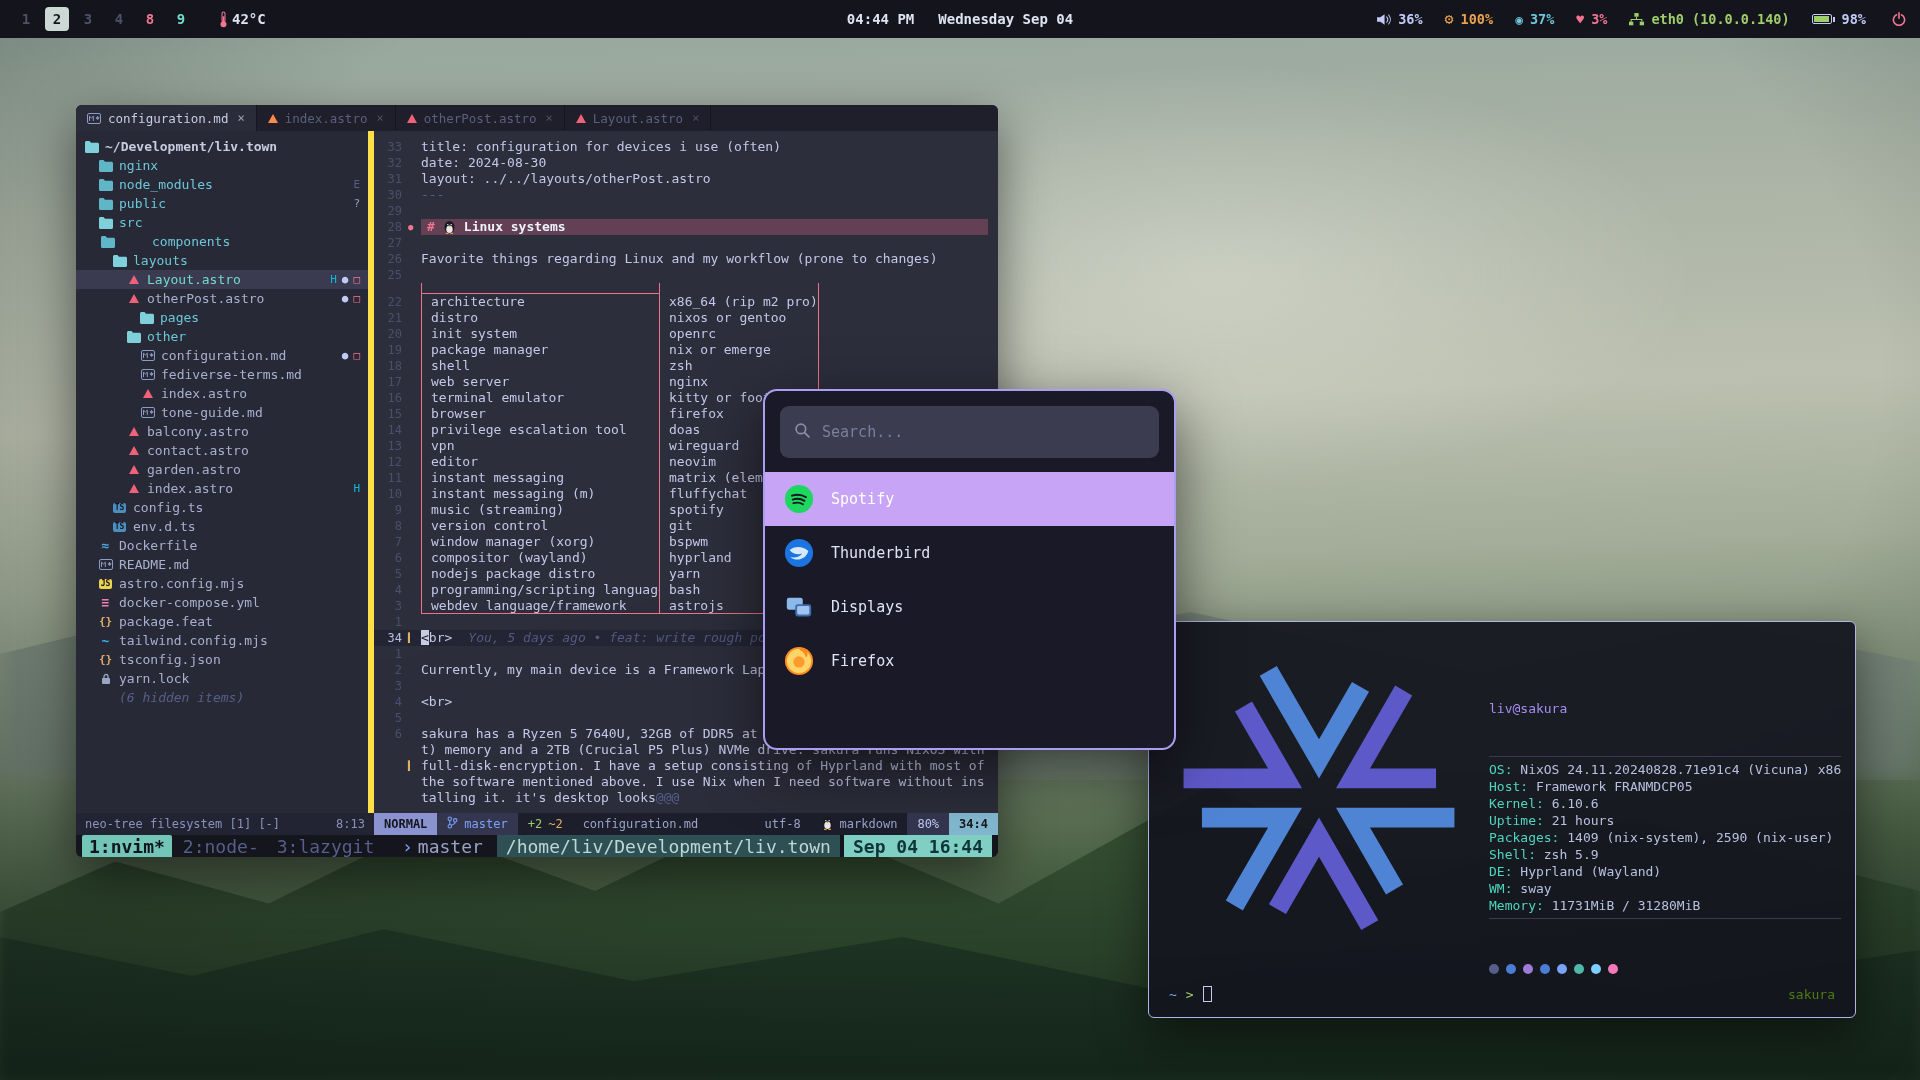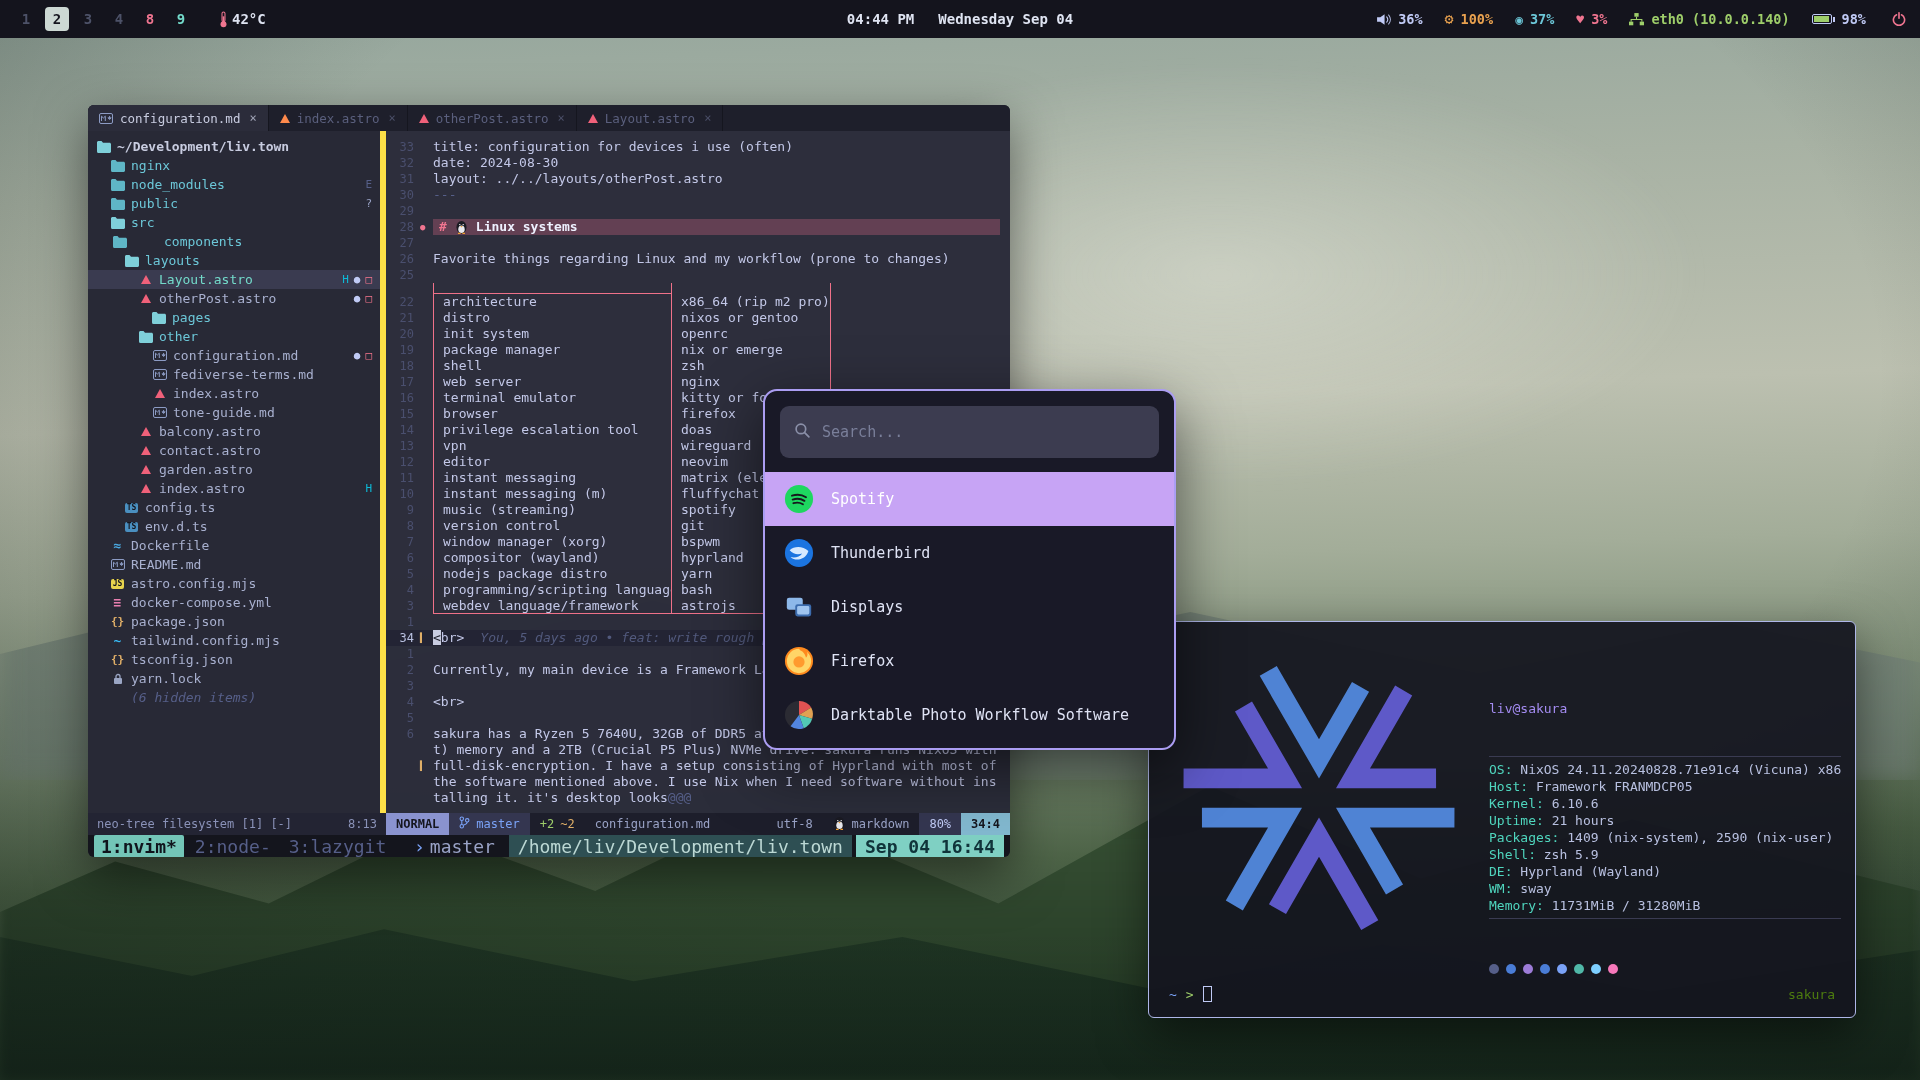--- a/index.html
+++ b/index.html
@@ -29,21 +29,21 @@
   .clockgrp{position:absolute;left:50%;transform:translateX(-50%);display:flex;gap:24px;white-space:nowrap}
   .tray{margin-left:auto;display:flex;gap:22px;align-items:center;font-size:13.5px}
   .tray-item{display:flex;gap:7px;align-items:center;white-space:nowrap}
   .ticon{display:inline-flex;align-items:center}
   .batt{display:inline-block;width:20px;height:10px;border:1px solid #c0caf5;border-radius:2px;position:relative;vertical-align:middle}
   .batt-fill{position:absolute;top:1px;left:1px;bottom:1px;width:15px;background:#9ece6a}
   .batt-nub{display:inline-block;width:2px;height:5px;background:#c0caf5;margin-left:1px;vertical-align:middle}
   .power{cursor:pointer;display:flex;align-items:center}
 
   
-  .nvim{position:absolute;left:88px;top:105px;width:922px;height:752px;background:rgba(43,44,58,.985);
+  .nvim{position:absolute;left:76px;top:105px;width:922px;height:752px;background:rgba(43,44,58,.985);
     border-radius:6px;overflow:hidden;z-index:10;box-shadow:0 18px 50px rgba(0,0,0,.5);display:flex;flex-direction:column}
   .tabbar{height:26px;background:#1e1f2b;display:flex;align-items:stretch;font-size:12.5px;color:#5a5f7d;flex:none}
   .tab{display:flex;align-items:center;gap:7px;padding:0 11px;border-right:1px solid #15161f;cursor:pointer;white-space:nowrap}
   .tab.active{background:#2b2c3a;color:#c8cce0}
   .tab .close{font-size:12px;opacity:.75;margin-left:2px}
   .tri{display:inline-block;width:0;height:0;border-left:5px solid transparent;border-right:5px solid transparent;border-bottom:9px solid #f0617a}
   .tri.orange{border-bottom-color:#ff8a4c}
   .nbody{flex:1;display:flex;min-height:0}
   .tree{width:298px;flex:none;background:#282936;border-right:6px solid #fde047;padding-top:6px;font-size:13px;overflow:hidden}
   .trow{height:19px;display:flex;align-items:center;gap:6px;color:#a8b0cf;padding-right:8px;white-space:nowrap;cursor:pointer}
@@ -457,21 +457,21 @@
         <div class="trow" style="padding-left: 22px;">
           <span class="ficon">
             <span style="color:#e87fb0;font-weight:bold">≡</span>
           </span>
           <span class="lbl">docker-compose.yml</span>
         </div>
         <div class="trow" style="padding-left: 22px;">
           <span class="ficon">
             <span style="color:#e0af68;font-weight:bold;font-size:11px">{}</span>
           </span>
-          <span class="lbl">package.json</span>
+          <span class="lbl">package.feat</span>
         </div>
         <div class="trow" style="padding-left: 22px;">
           <span class="ficon">
             <span style="color:#38bdf8;font-weight:bold">~</span>
           </span>
           <span class="lbl">tailwind.config.mjs</span>
         </div>
         <div class="trow" style="padding-left: 22px;">
           <span class="ficon">
             <span style="color:#e0af68;font-weight:bold;font-size:11px">{}</span>
@@ -629,32 +629,20 @@
       <div class="litem">
         <span class="appicon">
           <svg viewBox="0 0 32 32">
             <circle cx="16" cy="16" r="15" fill="#ff8a1e"></circle>
             <path d="M16 3a13 13 0 1 0 13 13c0-4-1.8-7.6-4.6-10 1.2 2.4.8 5-1 6.4-.8-4.6-4.4-7.4-6.6-7.8.8 1.8.2 3.8-1.6 5s-3 2.6-3 5a8 8 0 0 0 15.4 3" fill="#ffd567"></path>
             <circle cx="16" cy="17" r="6" fill="#ff6a00" opacity=".55"></circle>
           </svg>
         </span>
         <span>Firefox</span>
       </div>
-      <div class="litem">
-        <span class="appicon">
-          <svg viewBox="0 0 32 32">
-            <circle cx="16" cy="16" r="15" fill="#2b2b33"></circle>
-            <path d="M16 16V1A15 15 0 0 1 29 8z" fill="#e05252"></path>
-            <path d="M16 16L29 8a15 15 0 0 1 1 12z" fill="#e0a152"></path>
-            <path d="M16 16l14 4a15 15 0 0 1-9 10z" fill="#52c9b4"></path>
-            <path d="M16 16l5 14a15 15 0 0 1-14-2z" fill="#5285e0"></path>
-          </svg>
-        </span>
-        <span>Darktable Photo Workflow Software</span>
-      </div>
     </div>
 </section>
 
 <section class="fetch">
   <svg class="nixlogo" id="nixsvg" viewBox="-130 -130 260 260">
       <path d="M0 -17 L-51.4 -105.9 L-36.6 -114.4 L0 -51 L28.6 -100.6 L43.4 -92.1 Z" transform="rotate(0)" fill="#4f83d4"></path>
       <path d="M0 -17 L-51.4 -105.9 L-36.6 -114.4 L0 -51 L28.6 -100.6 L43.4 -92.1 Z" transform="rotate(60)" fill="#5e59c8"></path>
       <path d="M0 -17 L-51.4 -105.9 L-36.6 -114.4 L0 -51 L28.6 -100.6 L43.4 -92.1 Z" transform="rotate(120)" fill="#4f83d4"></path>
       <path d="M0 -17 L-51.4 -105.9 L-36.6 -114.4 L0 -51 L28.6 -100.6 L43.4 -92.1 Z" transform="rotate(180)" fill="#5e59c8"></path>
       <path d="M0 -17 L-51.4 -105.9 L-36.6 -114.4 L0 -51 L28.6 -100.6 L43.4 -92.1 Z" transform="rotate(240)" fill="#4f83d4"></path>

